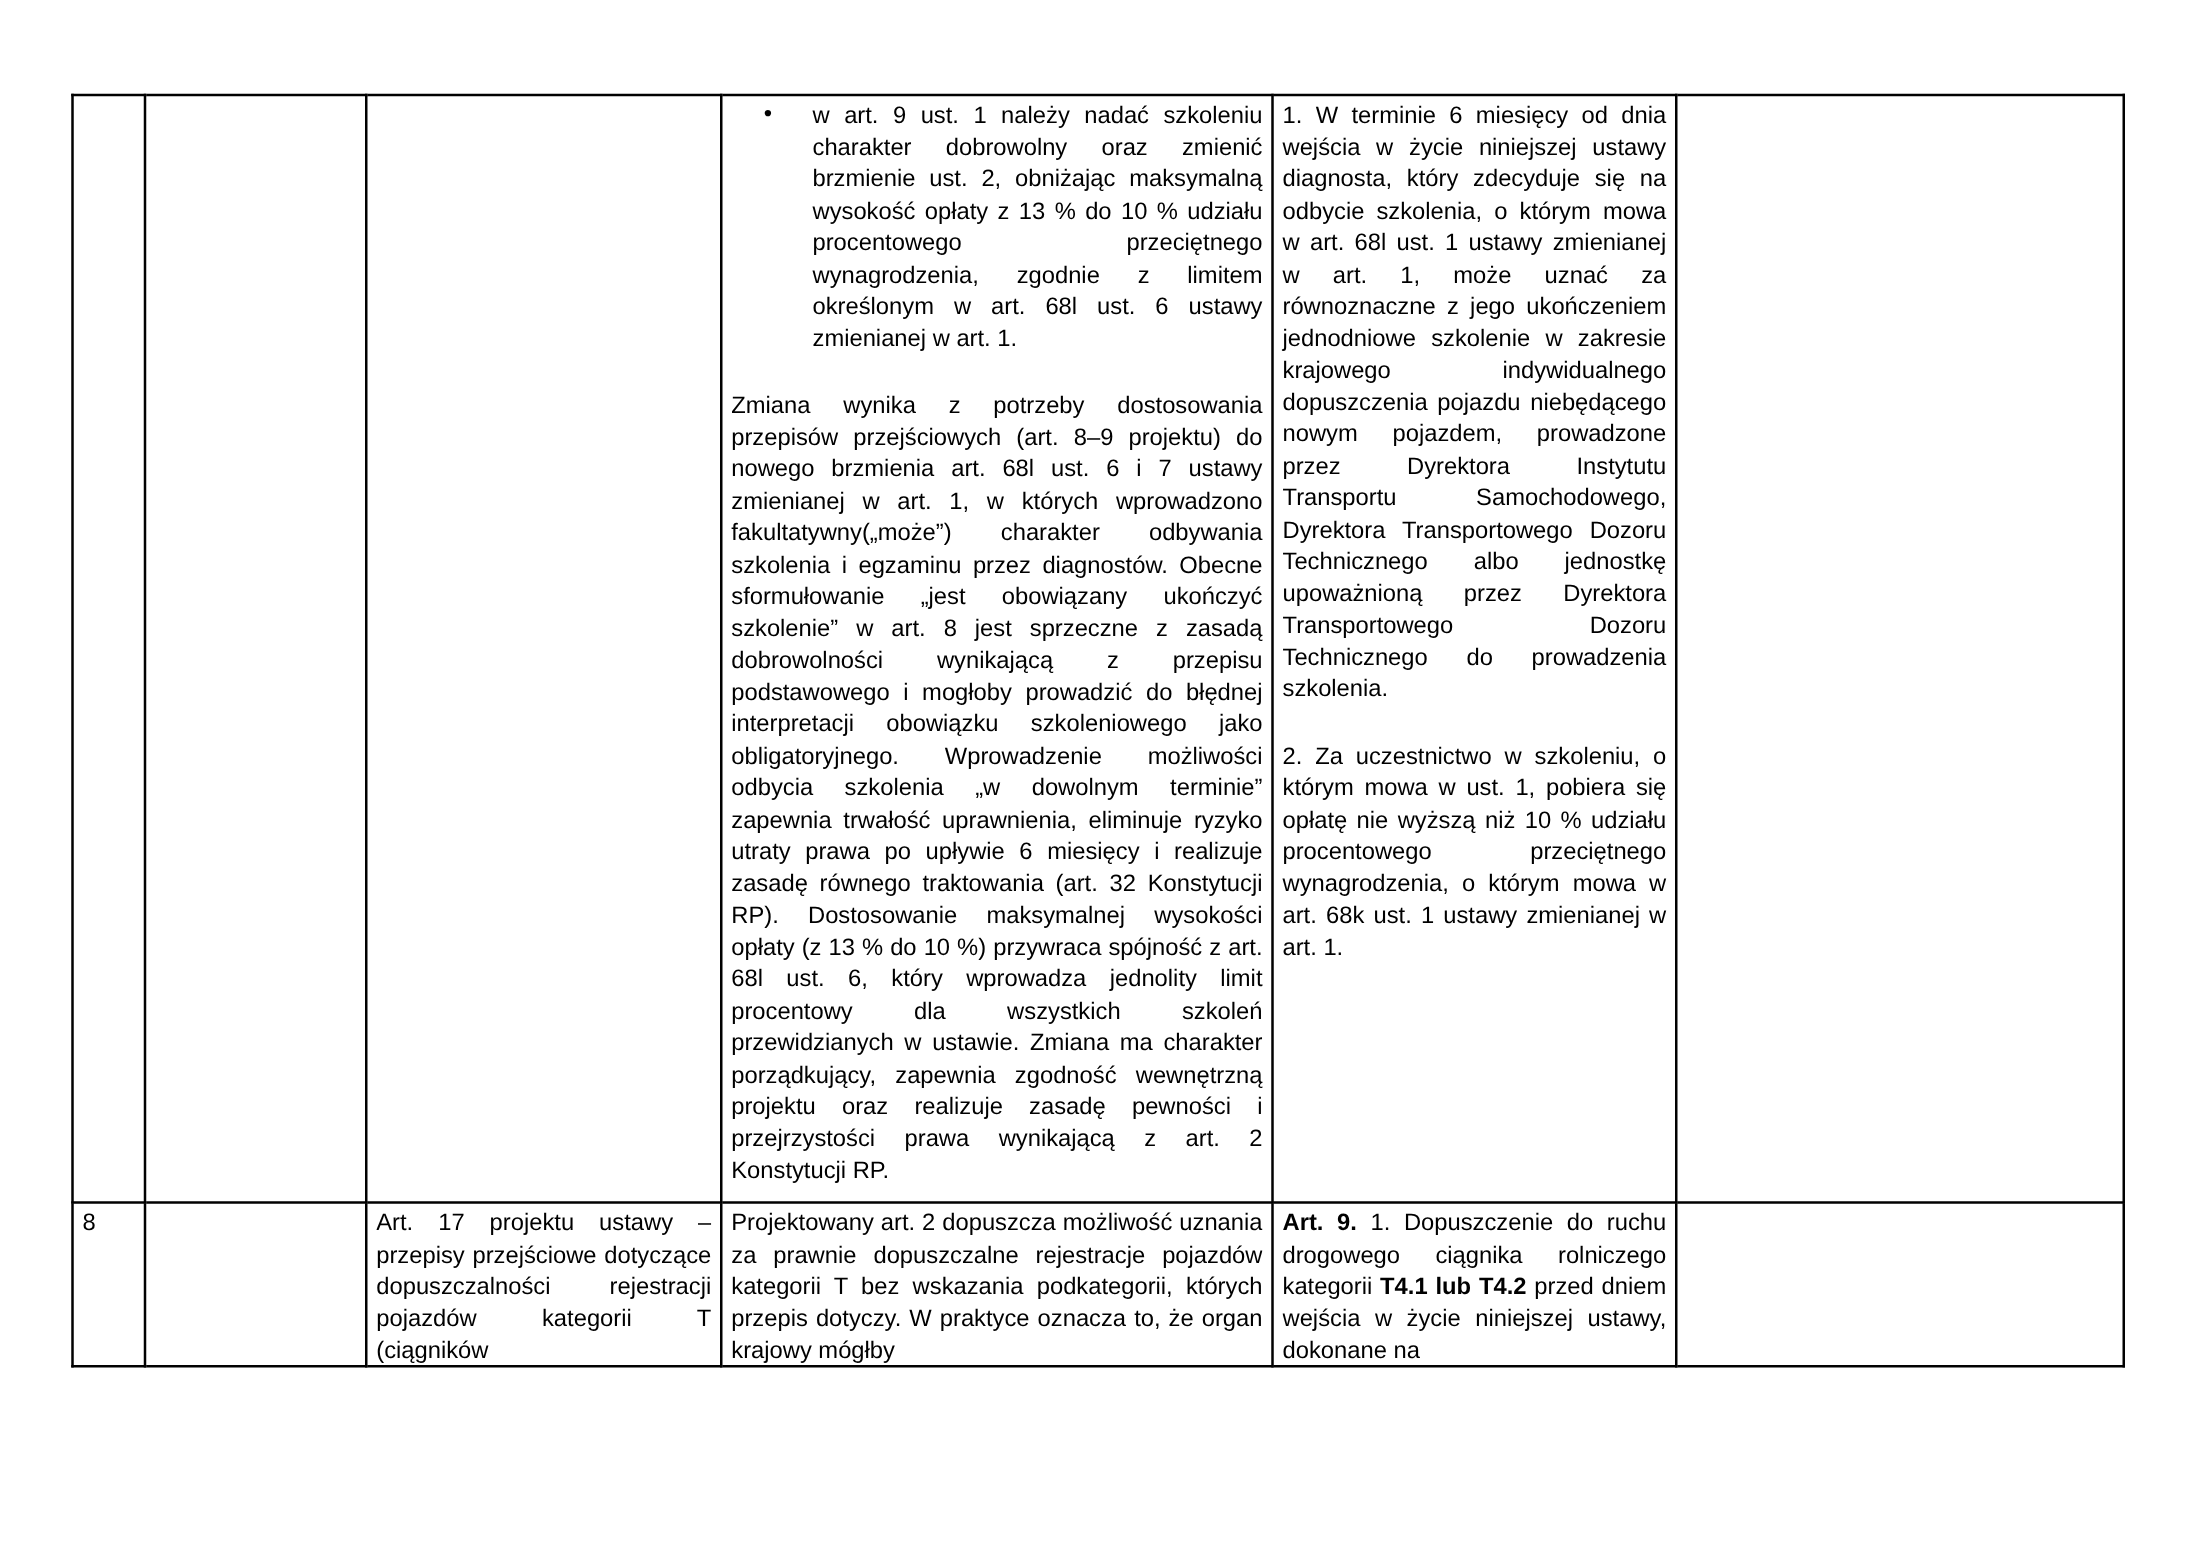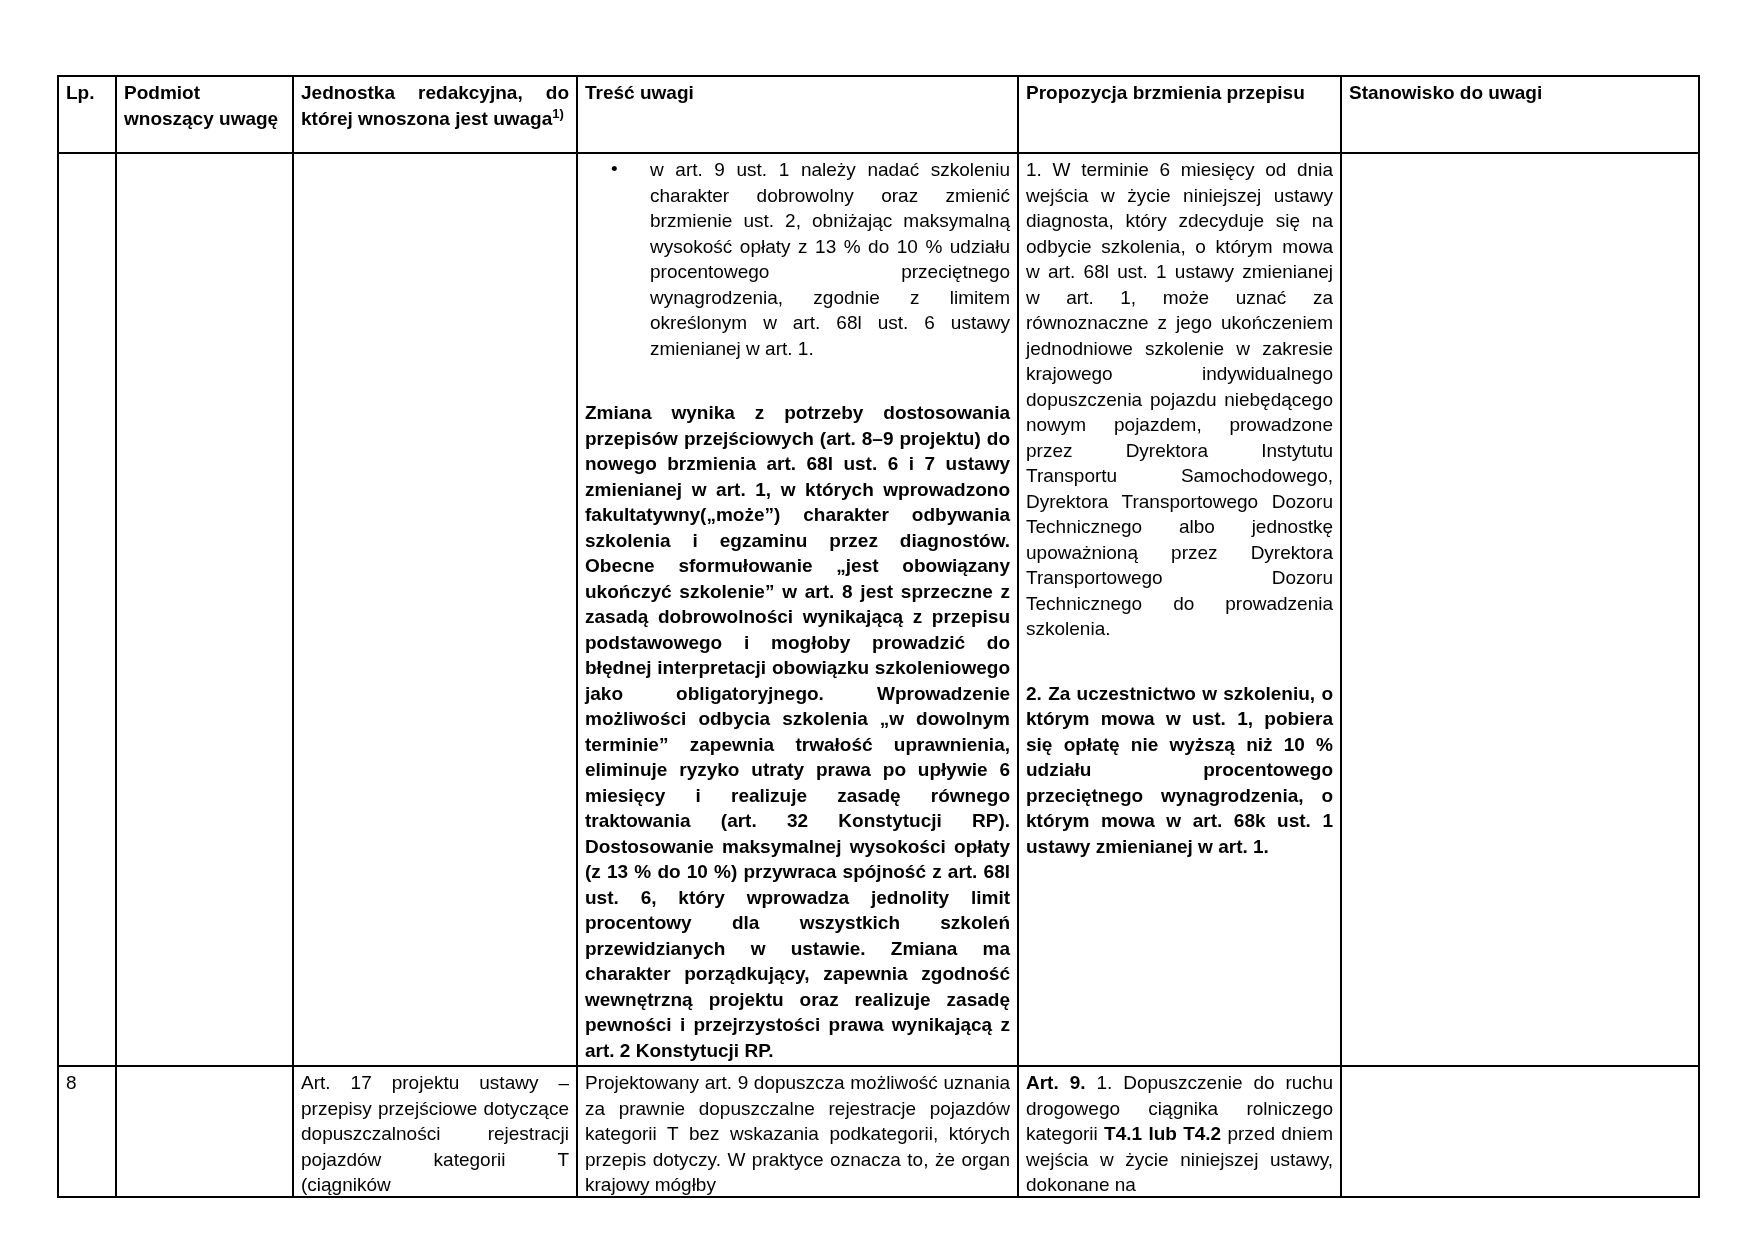--- a/index.html
+++ b/index.html
@@ -53,21 +53,21 @@
   }
   .bullet-item {
     position: relative;
     padding-left: 65px;
   }
   .bullet-marker {
     position: absolute;
     left: 26px;
     top: -1px;
   }
-  .para-gap { margin-top: 39px; font-weight: bold; }
+  .para-gap { margin-top: 28px; }
   .bold { font-weight: bold; }
   sup.fn {
     font-size: 13px;
     line-height: 0;
     vertical-align: super;
   }
 </style>
 </head>
 <body>
 
@@ -77,28 +77,20 @@
     <colgroup>
       <col style="width:58px">
       <col style="width:177px">
       <col style="width:284px">
       <col style="width:441px">
       <col style="width:323px">
       <col style="width:358px">
     </colgroup>
 
     <tbody>
-        <tr class="header-row">
-      <th>Lp.</th>
-      <th>Podmiot wnoszący uwagę</th>
-      <th><span>Jednostka redakcyjna, do której wnoszona jest uwaga</span><sup class="fn">1)</sup></th>
-      <th>Treść uwagi</th>
-      <th>Propozycja brzmienia przepisu</th>
-      <th>Stanowisko do uwagi</th>
-    </tr>
 
     <tr class="data-row-1">
       <td></td>
       <td></td>
       <td></td>
       <td>
         <div class="bullet-item">
           <span class="bullet-marker">•</span>
           <span>w art. 9 ust. 1 należy nadać szkoleniu charakter dobrowolny oraz zmienić brzmienie ust. 2, obniżając maksymalną wysokość opłaty z 13 % do 10 % udziału procentowego przeciętnego wynagrodzenia, zgodnie z limitem określonym w art. 68l ust. 6 ustawy zmienianej w art. 1.</span>
         </div>
@@ -111,21 +103,21 @@
       <td></td>
     </tr>
 
     <tr class="data-row-8">
       <td>8</td>
       <td></td>
       <td>
         <div class="clip">Art. 17 projektu ustawy – przepisy przejściowe dotyczące dopuszczalności rejestracji pojazdów kategorii T (ciągników</div>
       </td>
       <td>
-        <div class="clip">Projektowany art. 9 dopuszcza możliwość uznania za prawnie dopuszczalne rejestracje pojazdów kategorii T bez wskazania podkategorii, których przepis dotyczy. W praktyce oznacza to, że organ krajowy mógłby</div>
+        <div class="clip">Projektowany art. 2 dopuszcza możliwość uznania za prawnie dopuszczalne rejestracje pojazdów kategorii T bez wskazania podkategorii, których przepis dotyczy. W praktyce oznacza to, że organ krajowy mógłby</div>
       </td>
       <td>
         <div class="clip"><span class="bold">Art. 9.</span><span> 1. Dopuszczenie do ruchu drogowego ciągnika rolniczego kategorii </span><span class="bold">T4.1 lub T4.2</span><span> przed dniem wejścia w życie niniejszej ustawy, dokonane na</span></div>
       </td>
       <td></td>
     </tr>
   </tbody>
     </table>
 
 </div>

